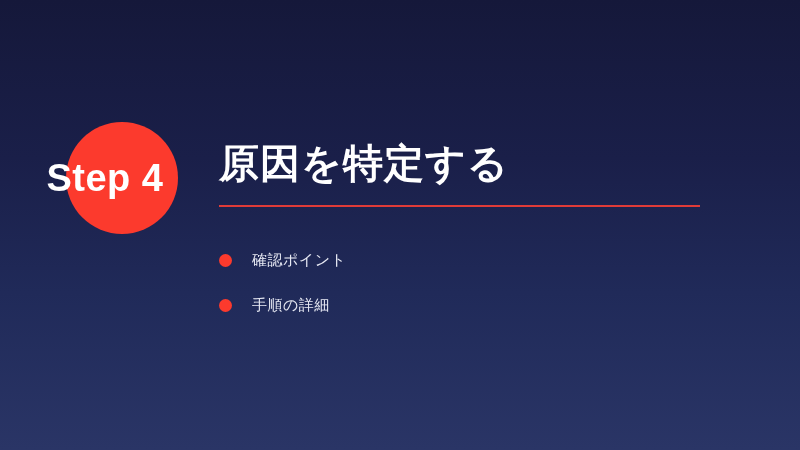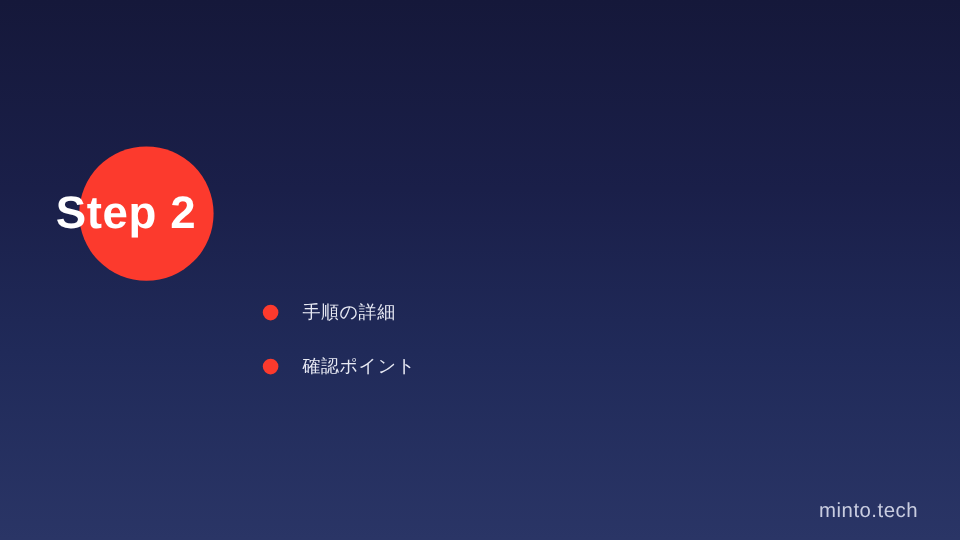--- a/index.html
+++ b/index.html
@@ -118,30 +118,33 @@
     letter-spacing: 0.4px;
   }
 </style>
 </head>
 <body>
 
 <div id="slide">
 
   <div id="step-badge">
     <div id="step-circle"></div>
-    <div id="step-label">Step 2</div>
+    <div id="step-label">Step 4</div>
   </div>
 
+  <div id="title-block">
+    <div id="slide-title">原因を特定する</div>
+    <div id="title-rule"></div>
+  </div>
 
   <ul id="bullet-list">
     <li class="bullet-item">
       <span class="bullet-dot"></span>
-      <span class="bullet-text">手順の詳細</span>
+      <span class="bullet-text">確認ポイント</span>
     </li>
     <li class="bullet-item">
       <span class="bullet-dot"></span>
-      <span class="bullet-text">確認ポイント</span>
+      <span class="bullet-text">手順の詳細</span>
     </li>
   </ul>
 
-  <div id="footer-watermark">minto.tech</div>
 
 </div>
 
 </body></html>

